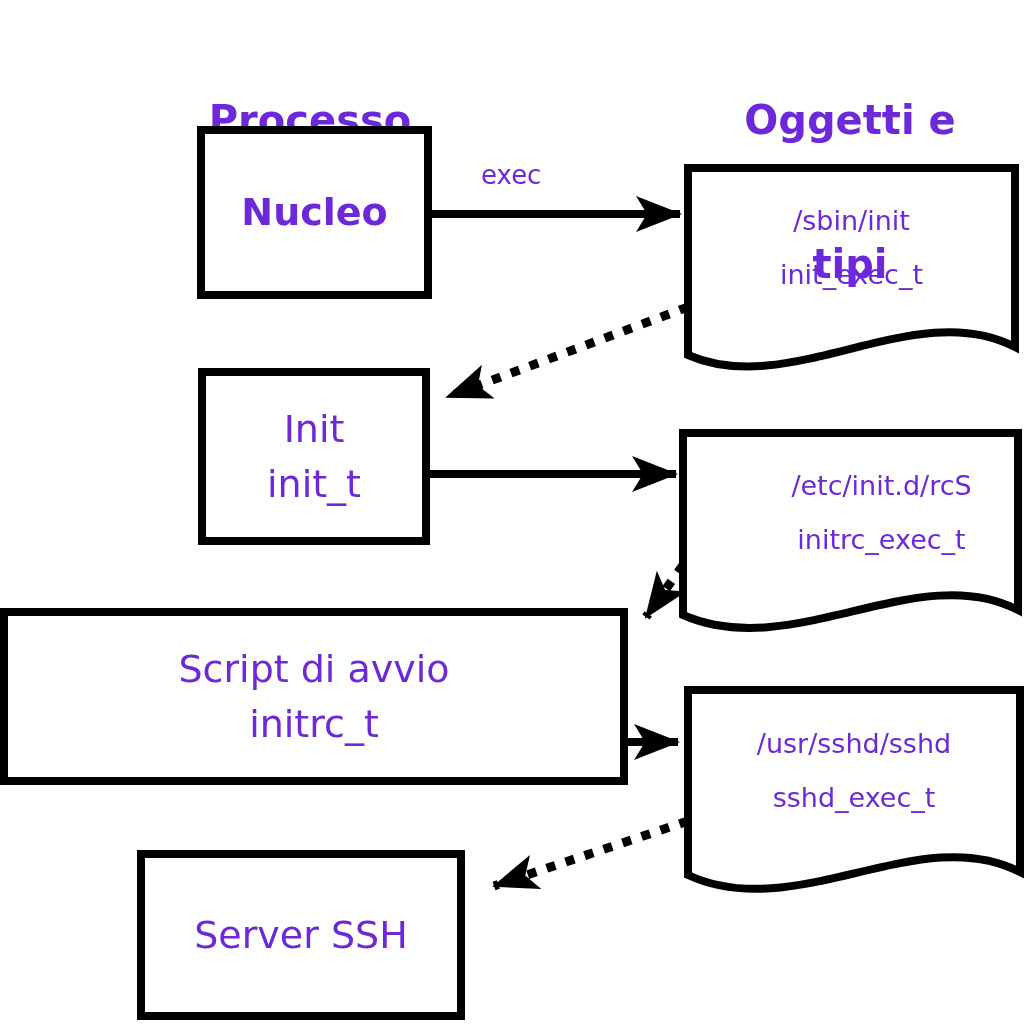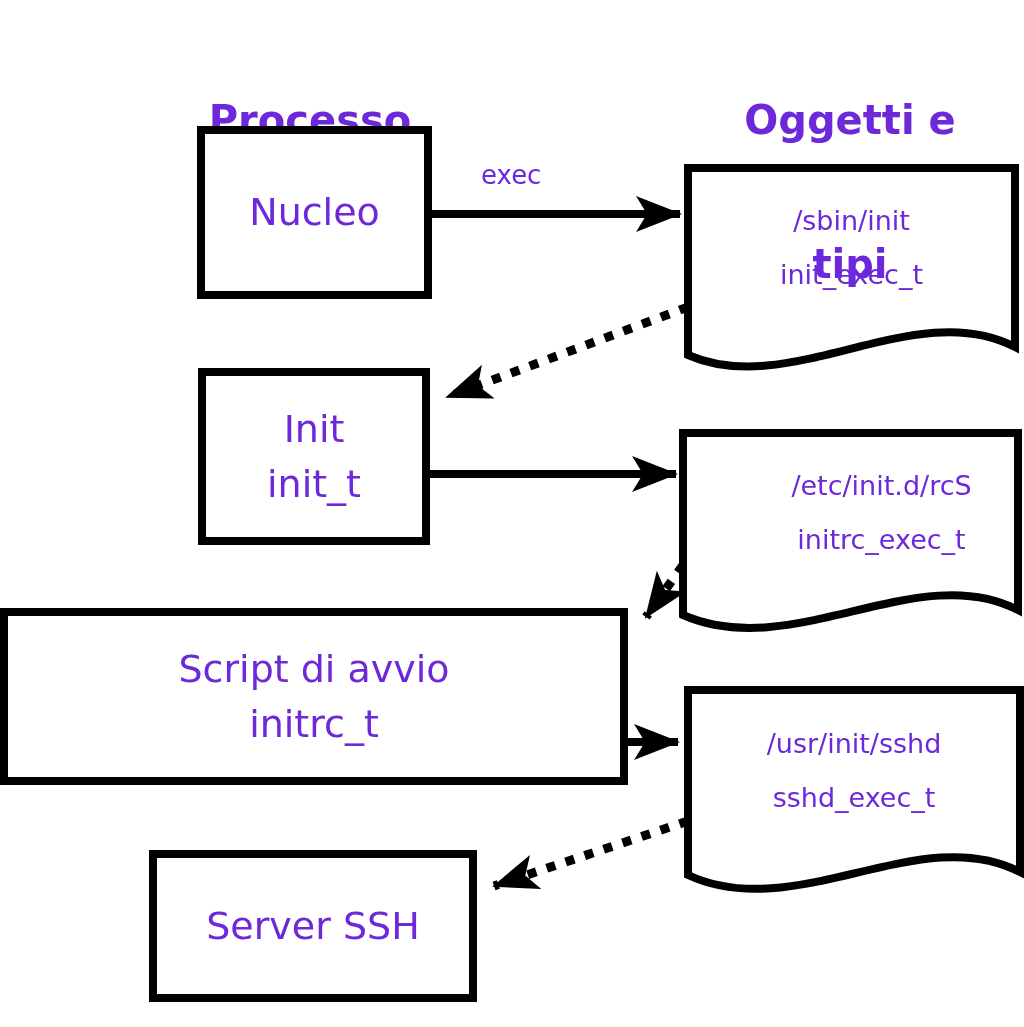--- a/index.html
+++ b/index.html
@@ -76,41 +76,41 @@
     <div>Processo</div>
     <div>e domini</div>
   </div>
   <div class="hdr" style="left:670px; top:0px; width:360px;">
     <div>Oggetti e</div>
     <div>tipi</div>
   </div>
 
   <div class="edgelabel" style="left:481px; top:154px; width:160px;">exec</div>
 
-  <div class="pbox" style="left:197px; top:126px; width:235px; height:173px;">
+  <div class="pbox" style="left:197px; top:126px; width:235px; height:173px;font-weight:bold;">
     <div>Nucleo</div>
   </div>
   <div class="pbox" style="left:0px; top:608px; width:628px; height:177px;">
     <div>Script di avvio</div>
     <div>initrc_t</div>
   </div>
   <div class="pbox" style="left:198px; top:368px; width:232px; height:177px;">
     <div>Init</div>
     <div>init_t</div>
   </div>
-  <div class="pbox" style="left:149px; top:850px; width:328px; height:152px;">
+  <div class="pbox" style="left:137px; top:850px; width:328px; height:170px;">
     <div>Server SSH</div>
   </div>
 
   <div class="doclabel" style="left:688px; top:194px; width:327px;">
     <div>/sbin/init</div>
     <div>init_exec_t</div>
   </div>
   <div class="doclabel" style="left:714px; top:459px; width:335px;">
     <div>/etc/init.d/rcS</div>
     <div>initrc_exec_t</div>
   </div>
   <div class="doclabel" style="left:688px; top:717px; width:332px;">
-    <div>/usr/init/sshd</div>
+    <div>/usr/sshd/sshd</div>
     <div>sshd_exec_t</div>
   </div>
 
 </div>
 
 </body></html>

